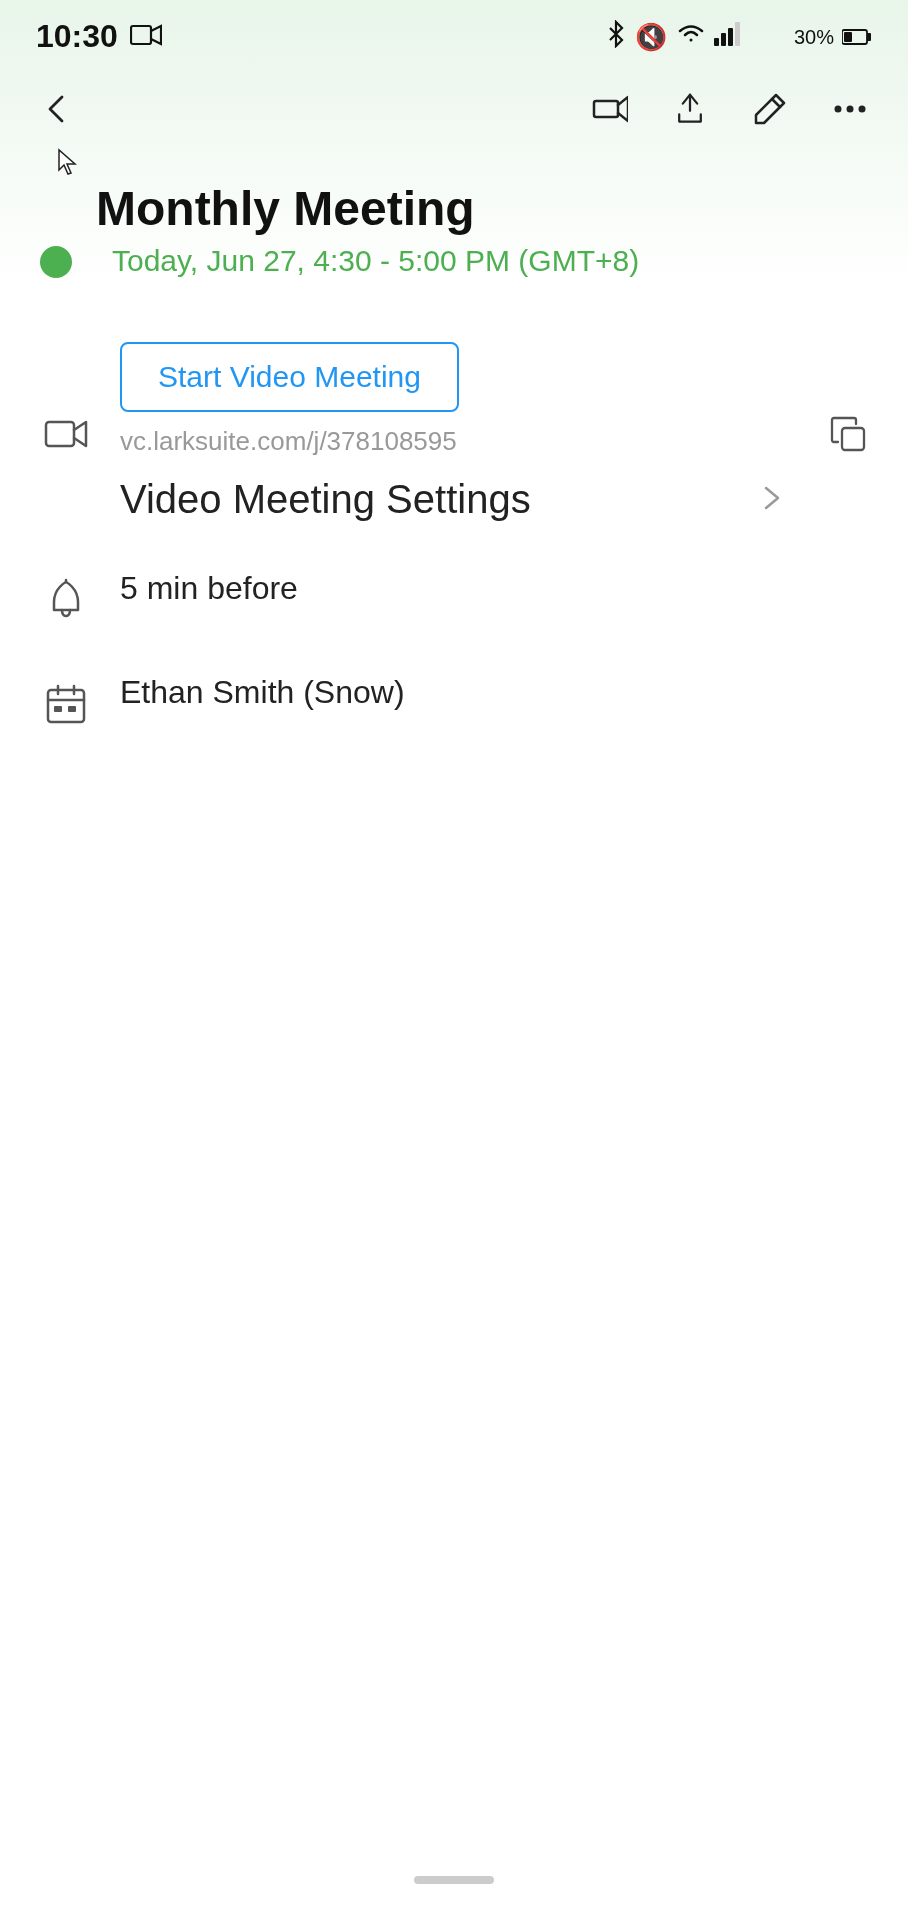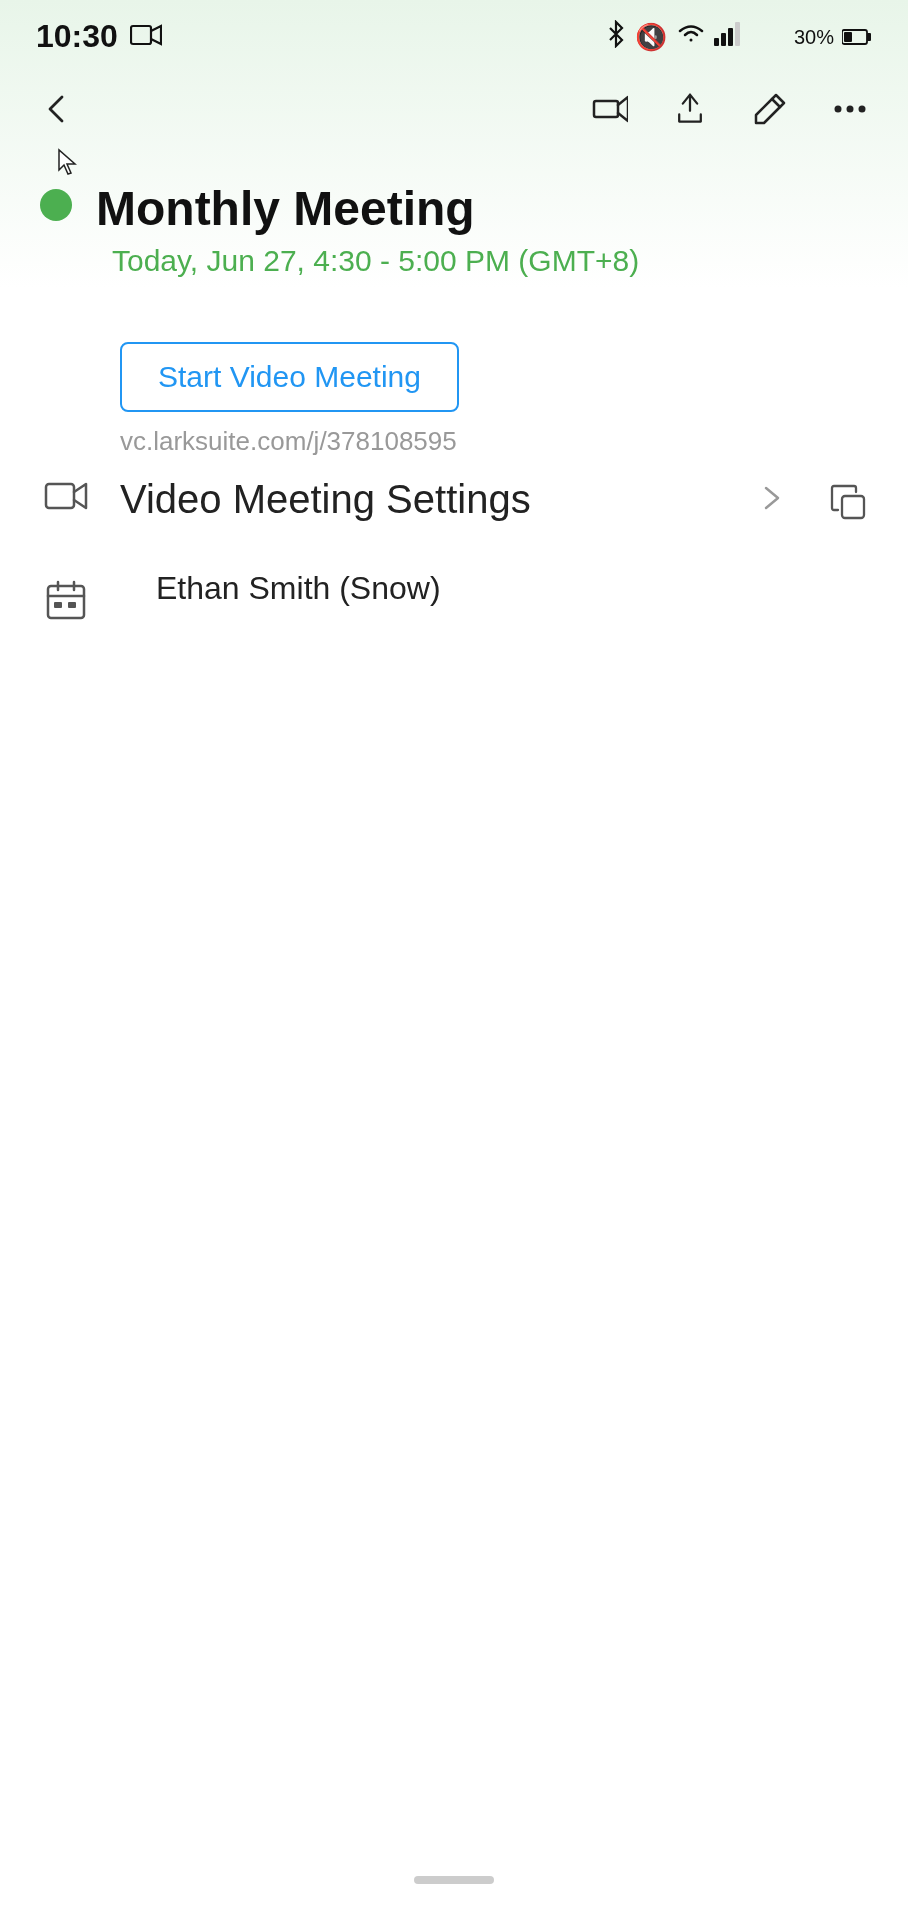--- a/index.html
+++ b/index.html
@@ -85,21 +85,21 @@
 
     .nav-icon svg {
       width: 36px;
       height: 36px;
     }
 
     
     .meeting-header {
       padding: 20px 40px 30px 40px;
       display: flex;
-      align-items: flex-start;
+      align-items: flex-end;
       gap: 24px;
     }
 
     .meeting-dot {
       width: 32px;
       height: 32px;
       border-radius: 50%;
       background: #4caf50;
       margin-top: 8px;
       flex-shrink: 0;
@@ -150,21 +150,21 @@
       height: 44px;
     }
 
     .section-content {
       flex: 1;
     }
 
     
     .video-meeting-section {
       display: flex;
-      align-items: flex-end;
+      align-items: center;
       padding: 24px 40px;
       gap: 28px;
     }
 
     .start-video-btn {
       border: 2.5px solid #2196f3;
       background: white;
       color: #2196f3;
       padding: 16px 36px;
       border-radius: 8px;
@@ -217,21 +217,20 @@
     
     .reminder-text {
       font-size: 32px;
       color: #222;
     }
 
     
     .attendee-text {
       font-size: 32px;
       color: #222;
-      margin-left: 36px;
     }
 
     
     .cursor {
       position: absolute;
       top: 148px;
       left: 55px;
       width: 28px;
       height: 28px;
       pointer-events: none;
@@ -378,20 +377,32 @@
     </div>
 
     <div class="copy-icon">
       <svg viewBox="0 0 38 38" fill="none" stroke="#555" stroke-width="2.3" stroke-linecap="round" stroke-linejoin="round">
         <rect x="12" y="12" width="22" height="22" rx="3"></rect>
         <path d="M8 26 L4 26 Q2 26 2 24 L2 4 Q2 2 4 2 L24 2 Q26 2 26 4 L26 8"></path>
       </svg>
     </div>
   </div>
 
+  <div class="section-row">
+    <div class="section-icon">
+      <svg viewBox="0 0 44 44" fill="none" stroke="#555" stroke-width="2.5" stroke-linecap="round" stroke-linejoin="round">
+        <path d="M22 4 C22 4 10 10 10 24 L10 32 L34 32 L34 24 C34 10 22 4 22 4 Z"></path>
+        <path d="M18 32 Q18 38 22 38 Q26 38 26 32"></path>
+        <line x1="22" y1="4" x2="22" y2="2"></line>
+      </svg>
+    </div>
+    <div class="section-content">
+      <span class="reminder-text">5 min before</span>
+    </div>
+  </div>
 
   <div class="section-row">
     <div class="section-icon">
       <svg viewBox="0 0 44 44" fill="none" stroke="#555" stroke-width="2.5" stroke-linecap="round" stroke-linejoin="round">
         <rect x="4" y="8" width="36" height="32" rx="3"></rect>
         <line x1="4" y1="18" x2="40" y2="18"></line>
         <line x1="14" y1="4" x2="14" y2="12"></line>
         <line x1="30" y1="4" x2="30" y2="12"></line>
         <rect x="10" y="24" width="8" height="6" rx="1" fill="#555" stroke="none"></rect>
         <rect x="24" y="24" width="8" height="6" rx="1" fill="#555" stroke="none"></rect>

